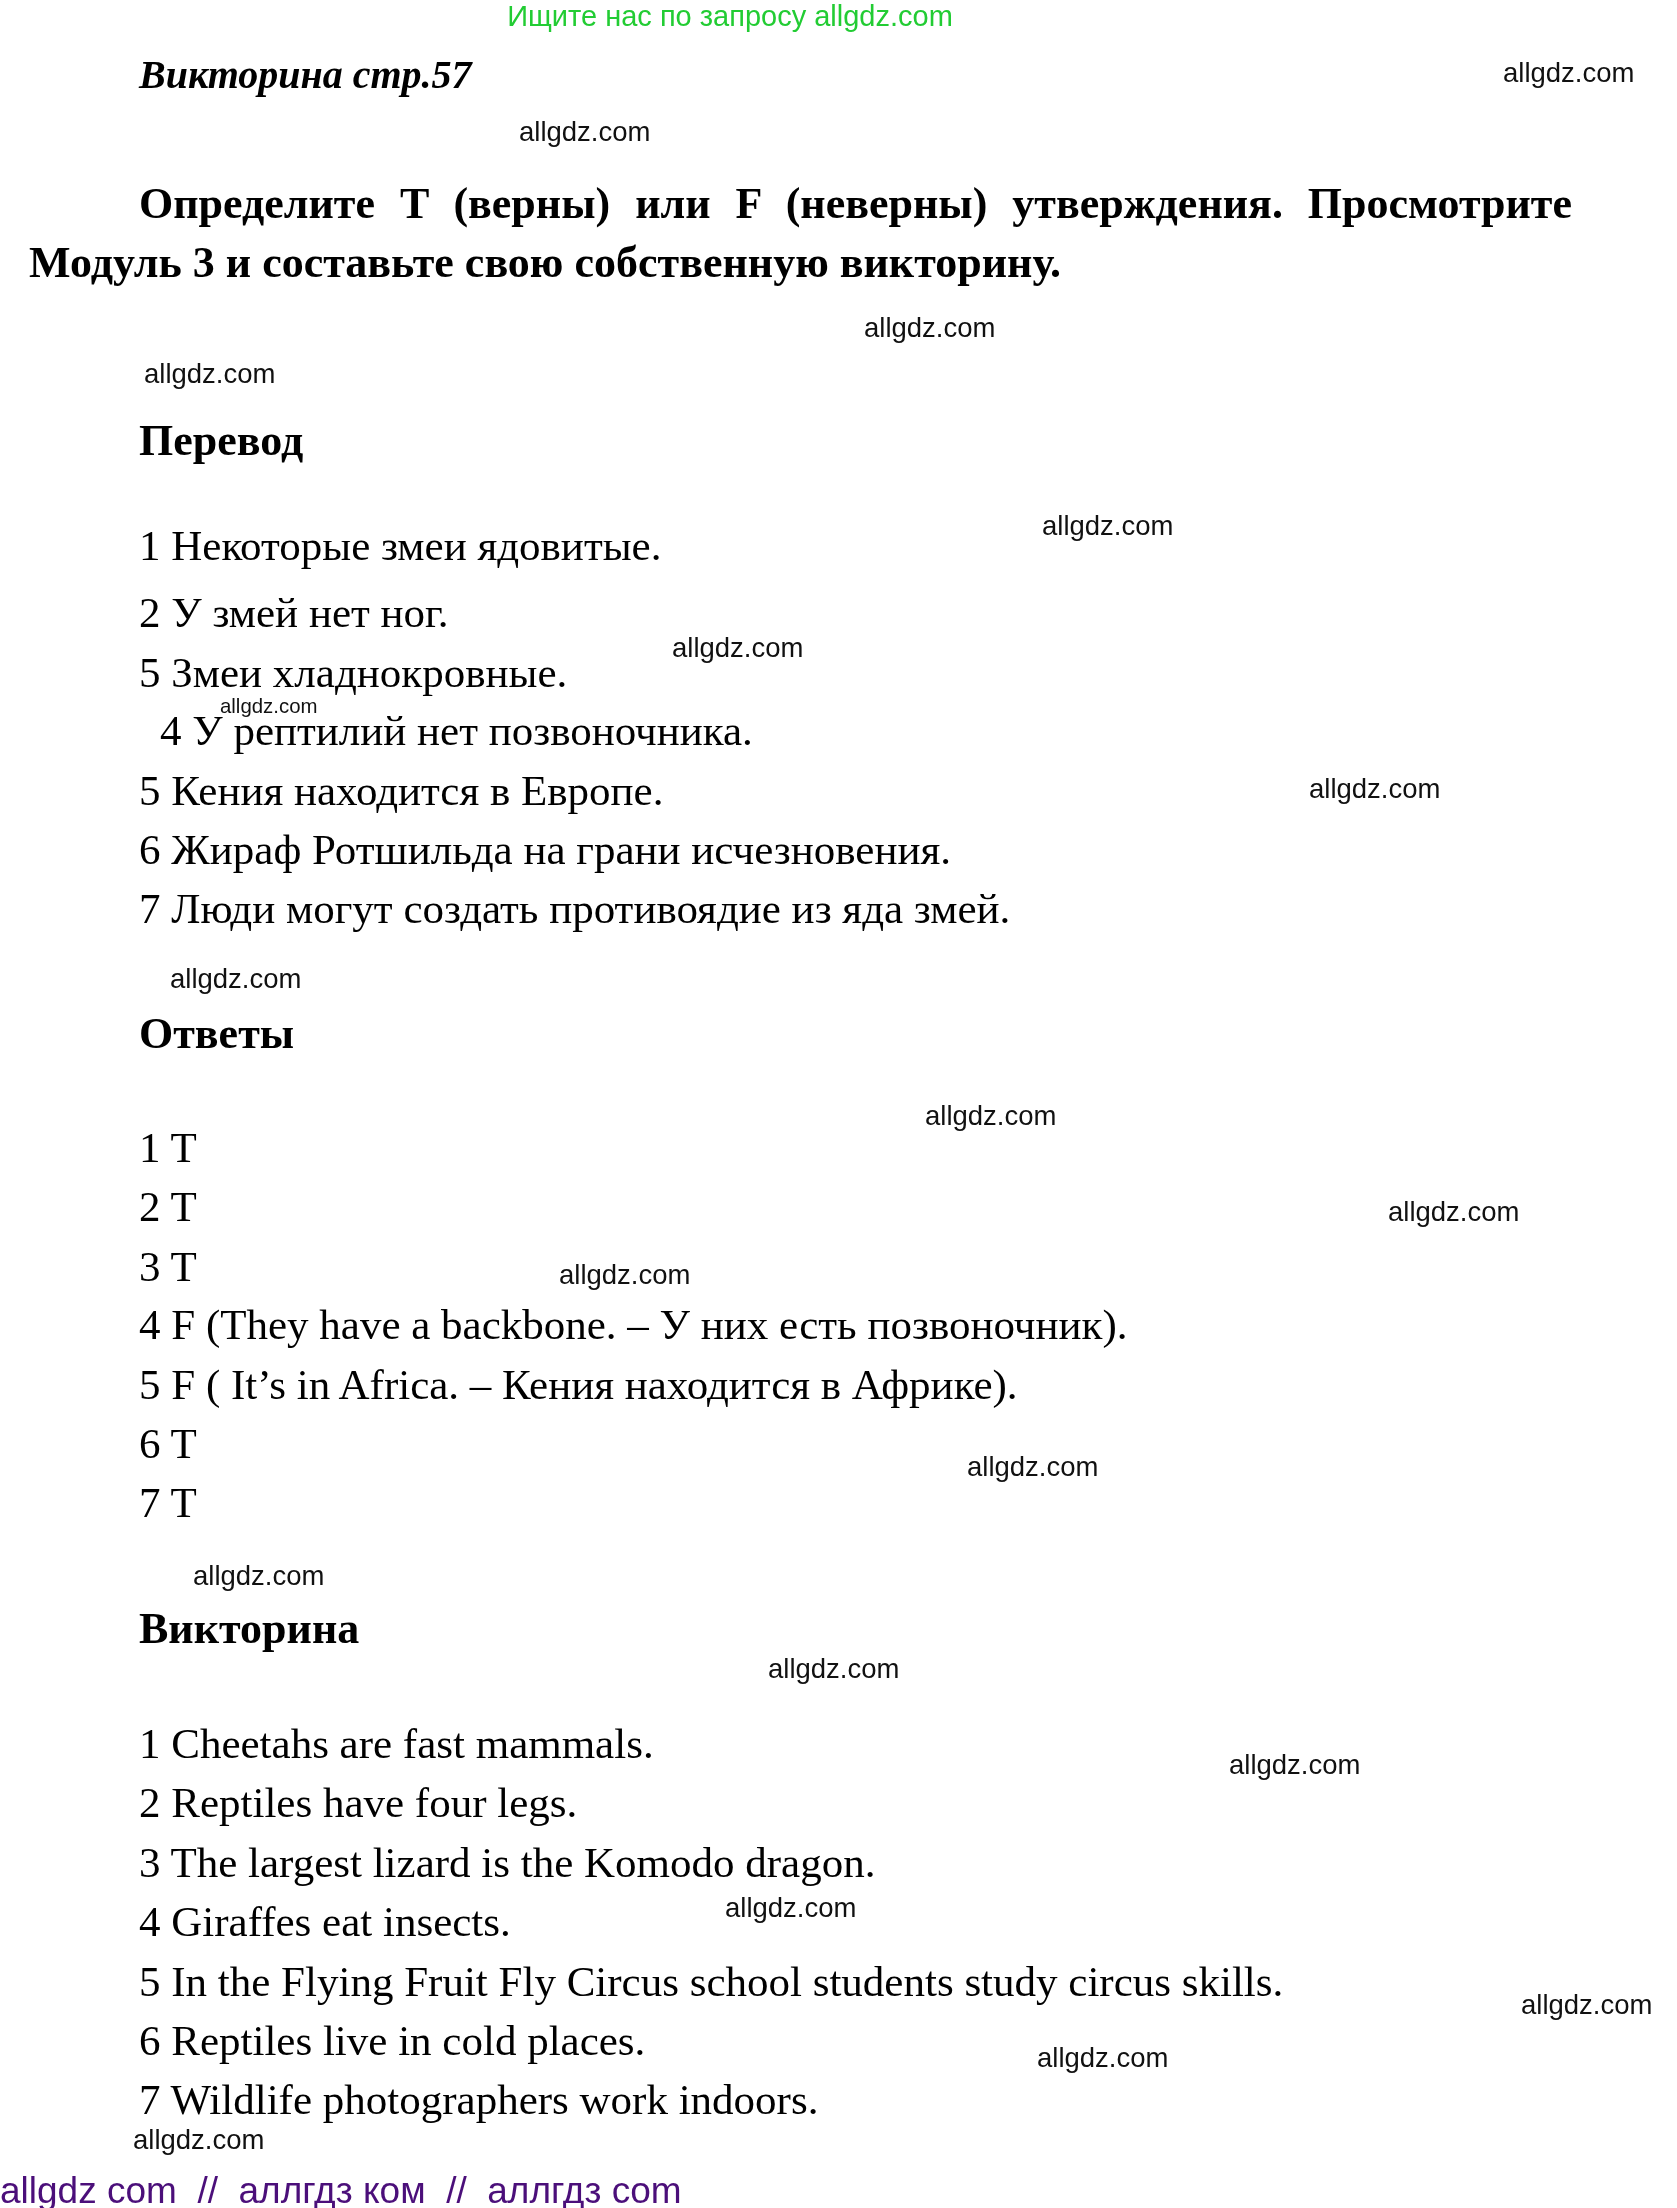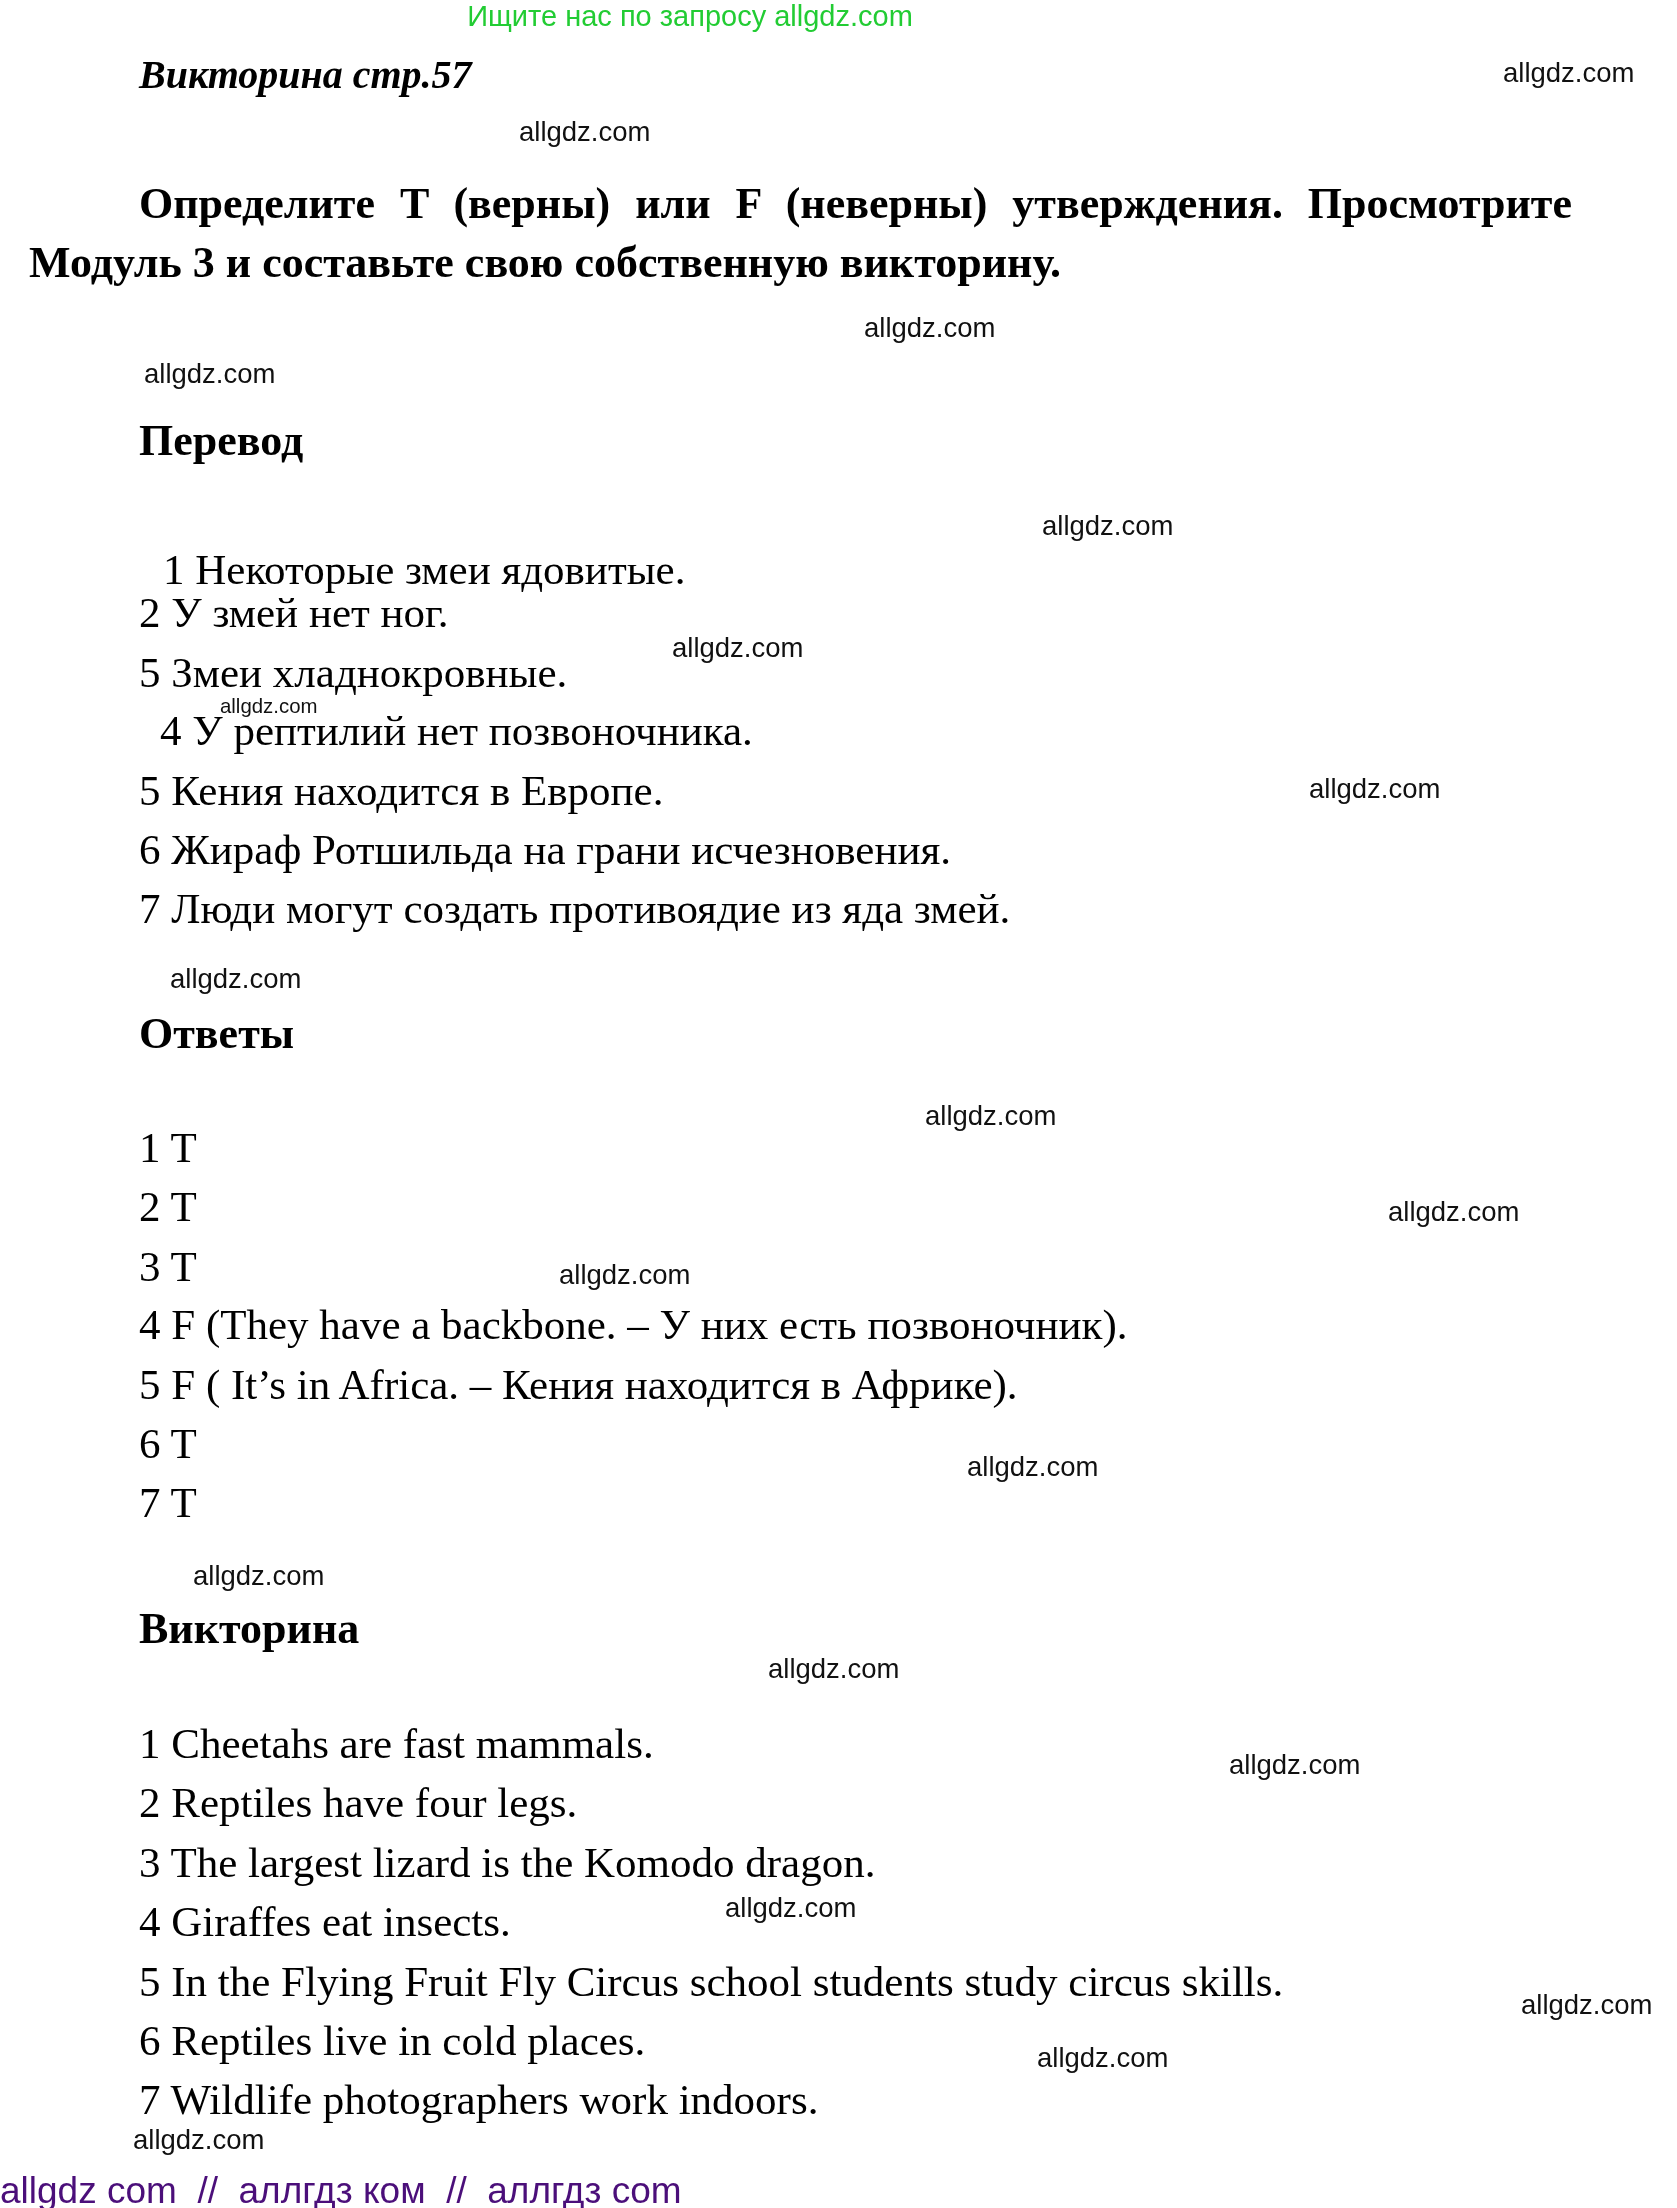--- a/index.html
+++ b/index.html
@@ -7,34 +7,34 @@
   .abs { position: absolute; white-space: nowrap; }
   .serif { font-family: "Liberation Serif", "DejaVu Serif", serif; color: #000; }
   .sans { font-family: "Liberation Sans", "DejaVu Sans", sans-serif; }
   .title { font-size: 40px; font-weight: bold; line-height: 1; font-style: italic; }
   .heading { font-size: 44px; font-weight: bold; line-height: 1; }
   .line { font-size: 43px; line-height: 1; }
   .para { position: absolute; left: 29px; width: 1543px; font-family: "Liberation Serif", "DejaVu Serif", serif;
           font-size: 44px; font-weight: bold; line-height: 59px; text-align: justify; text-indent: 110px; color:#000; }
   .wm { font-size: 27.5px; color: #111; line-height: 1; }
   .wm-small { font-size: 20.4px; color: #111; line-height: 1; }
-  .top-banner { font-size: 29px; line-height: 1; left: 6px; width: 1368px; text-align: center; }
+  .top-banner { font-size: 29px; line-height: 1; left: 0; width: 1368px; text-align: center; padding-left: 46px; }
   .footer { font-size: 37px; line-height: 1; left: 0; width: 1388px; text-align: left; white-space: pre; }
 </style>
 </head>
 <body>
 
 <div class="abs sans top-banner" style="top:1.8px; color:#22cc33;">Ищите нас по запросу allgdz.com</div>
 
 <div class="abs serif title" style="left:139px; top:55px;">Викторина стр.57</div>
 
 <div class="para" style="top:174px;">Определите T (верны) или F (неверны) утверждения. Просмотрите Модуль 3 и составьте свою собственную викторину.</div>
 
 <div class="abs serif heading" style="left:139px; top:419px;">Перевод</div>
-<div class="abs serif line" style="left:139px; top:548px;margin-left:24px;">1 Некоторые змеи ядовитые.</div>
+<div class="abs serif line" style="left:139px; top:524px;">1 Некоторые змеи ядовитые.</div>
 <div class="abs serif line" style="left:139px; top:591px;">2 У змей нет ног.</div>
 <div class="abs serif line" style="left:139px; top:651px;">5 Змеи хладнокровные.</div>
 <div class="abs serif line" style="left:139px; top:709px;margin-left:21px;">4 У рептилий нет позвоночника.</div>
 <div class="abs serif line" style="left:139px; top:769px;">5 Кения находится в Европе.</div>
 <div class="abs serif line" style="left:139px; top:828px;">6 Жираф Ротшильда на грани исчезновения.</div>
 <div class="abs serif line" style="left:139px; top:887px;">7 Люди могут создать противоядие из яда змей.</div>
 
 <div class="abs serif heading" style="left:139px; top:1012px;">Ответы</div>
 <div class="abs serif line" style="left:139px; top:1126px;">1 T</div>
 <div class="abs serif line" style="left:139px; top:1185px;">2 T</div>

